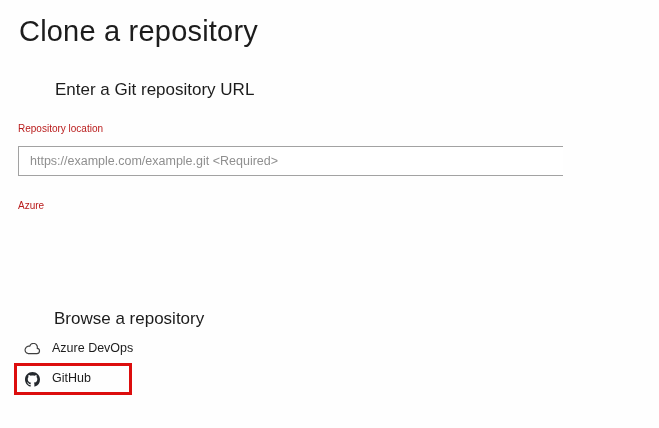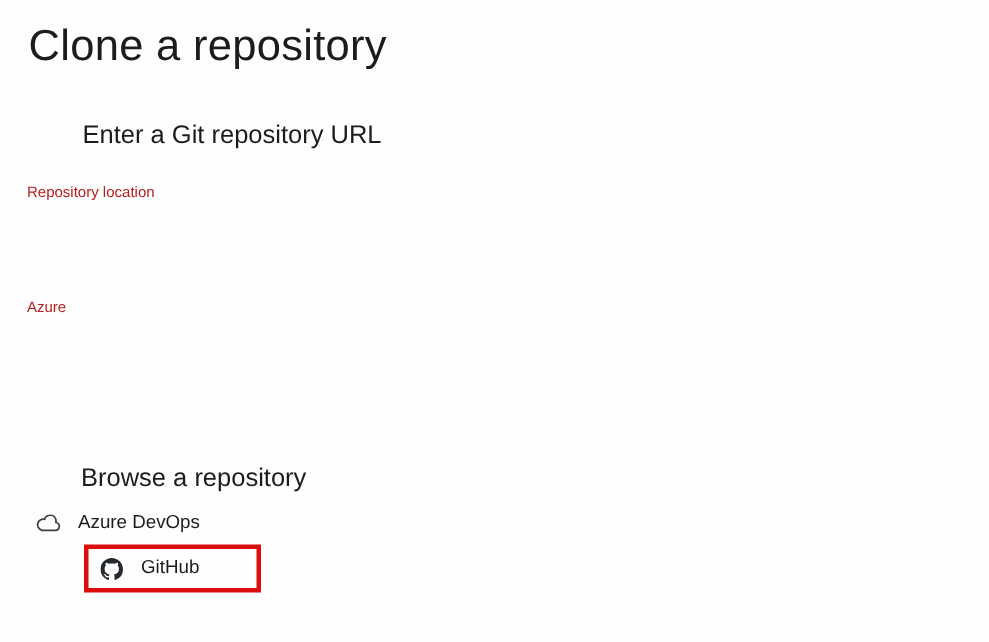--- a/index.html
+++ b/index.html
@@ -97,21 +97,20 @@
   .highlight-box {
     left: 14px;
     top: 363px;
     width: 118px;
     height: 32px;
     box-sizing: border-box;
     border: 3px solid #dc0d0d;
     display: flex;
     align-items: center;
     padding-left: 7px;
-    margin-left: 42px;
   }
   .icon-wrap {
     display: inline-flex;
     align-items: center;
     justify-content: center;
     width: 17px;
     height: 16px;
     flex: 0 0 auto;
   }
 </style>
@@ -119,20 +118,21 @@
 <body>
 
 <div id="screen">
 
   <div class="abs page-title">Clone a repository</div>
 
   <div class="abs section-heading" id="url-section-heading">Enter a Git repository URL</div>
 
   <div class="abs field-label" id="repo-location-label">Repository location</div>
 
+  <input class="abs text-input" id="repo-location-input" type="text" placeholder="https://example.com/example.git &lt;Required&gt;" style="">
 
   <div class="abs field-label" id="path-label">Azure</div>
 
 
   <button class="abs browse-button">...</button>
 
   <div class="abs section-heading" id="browse-section-heading">Browse a repository</div>
 
   <div class="abs provider-row" id="azure-row">
     <span class="icon-wrap">

